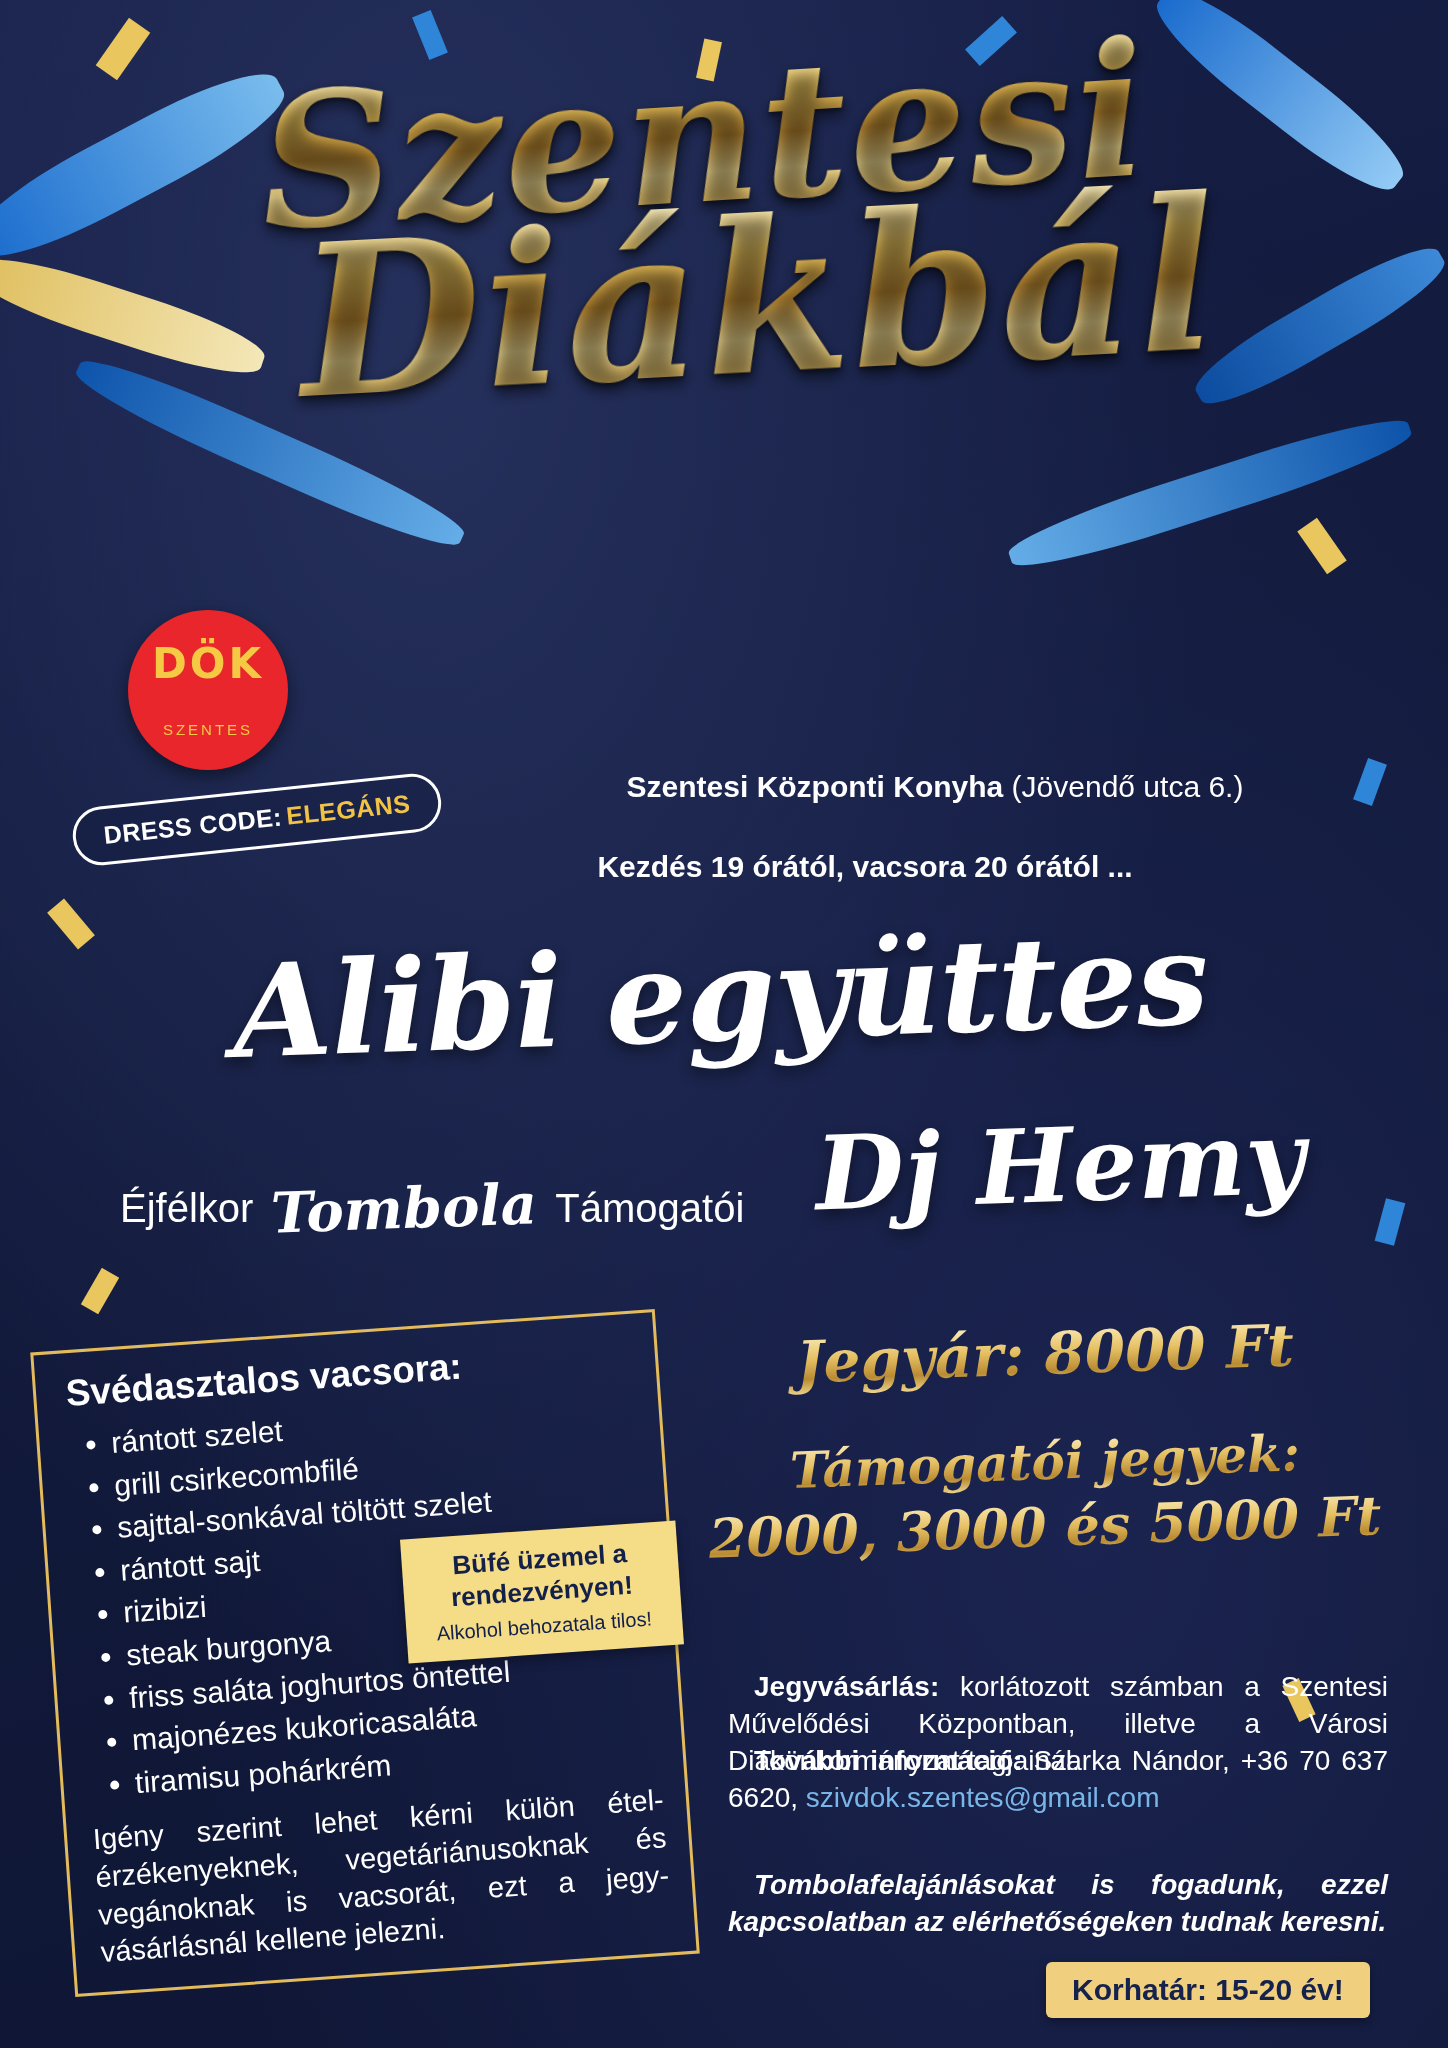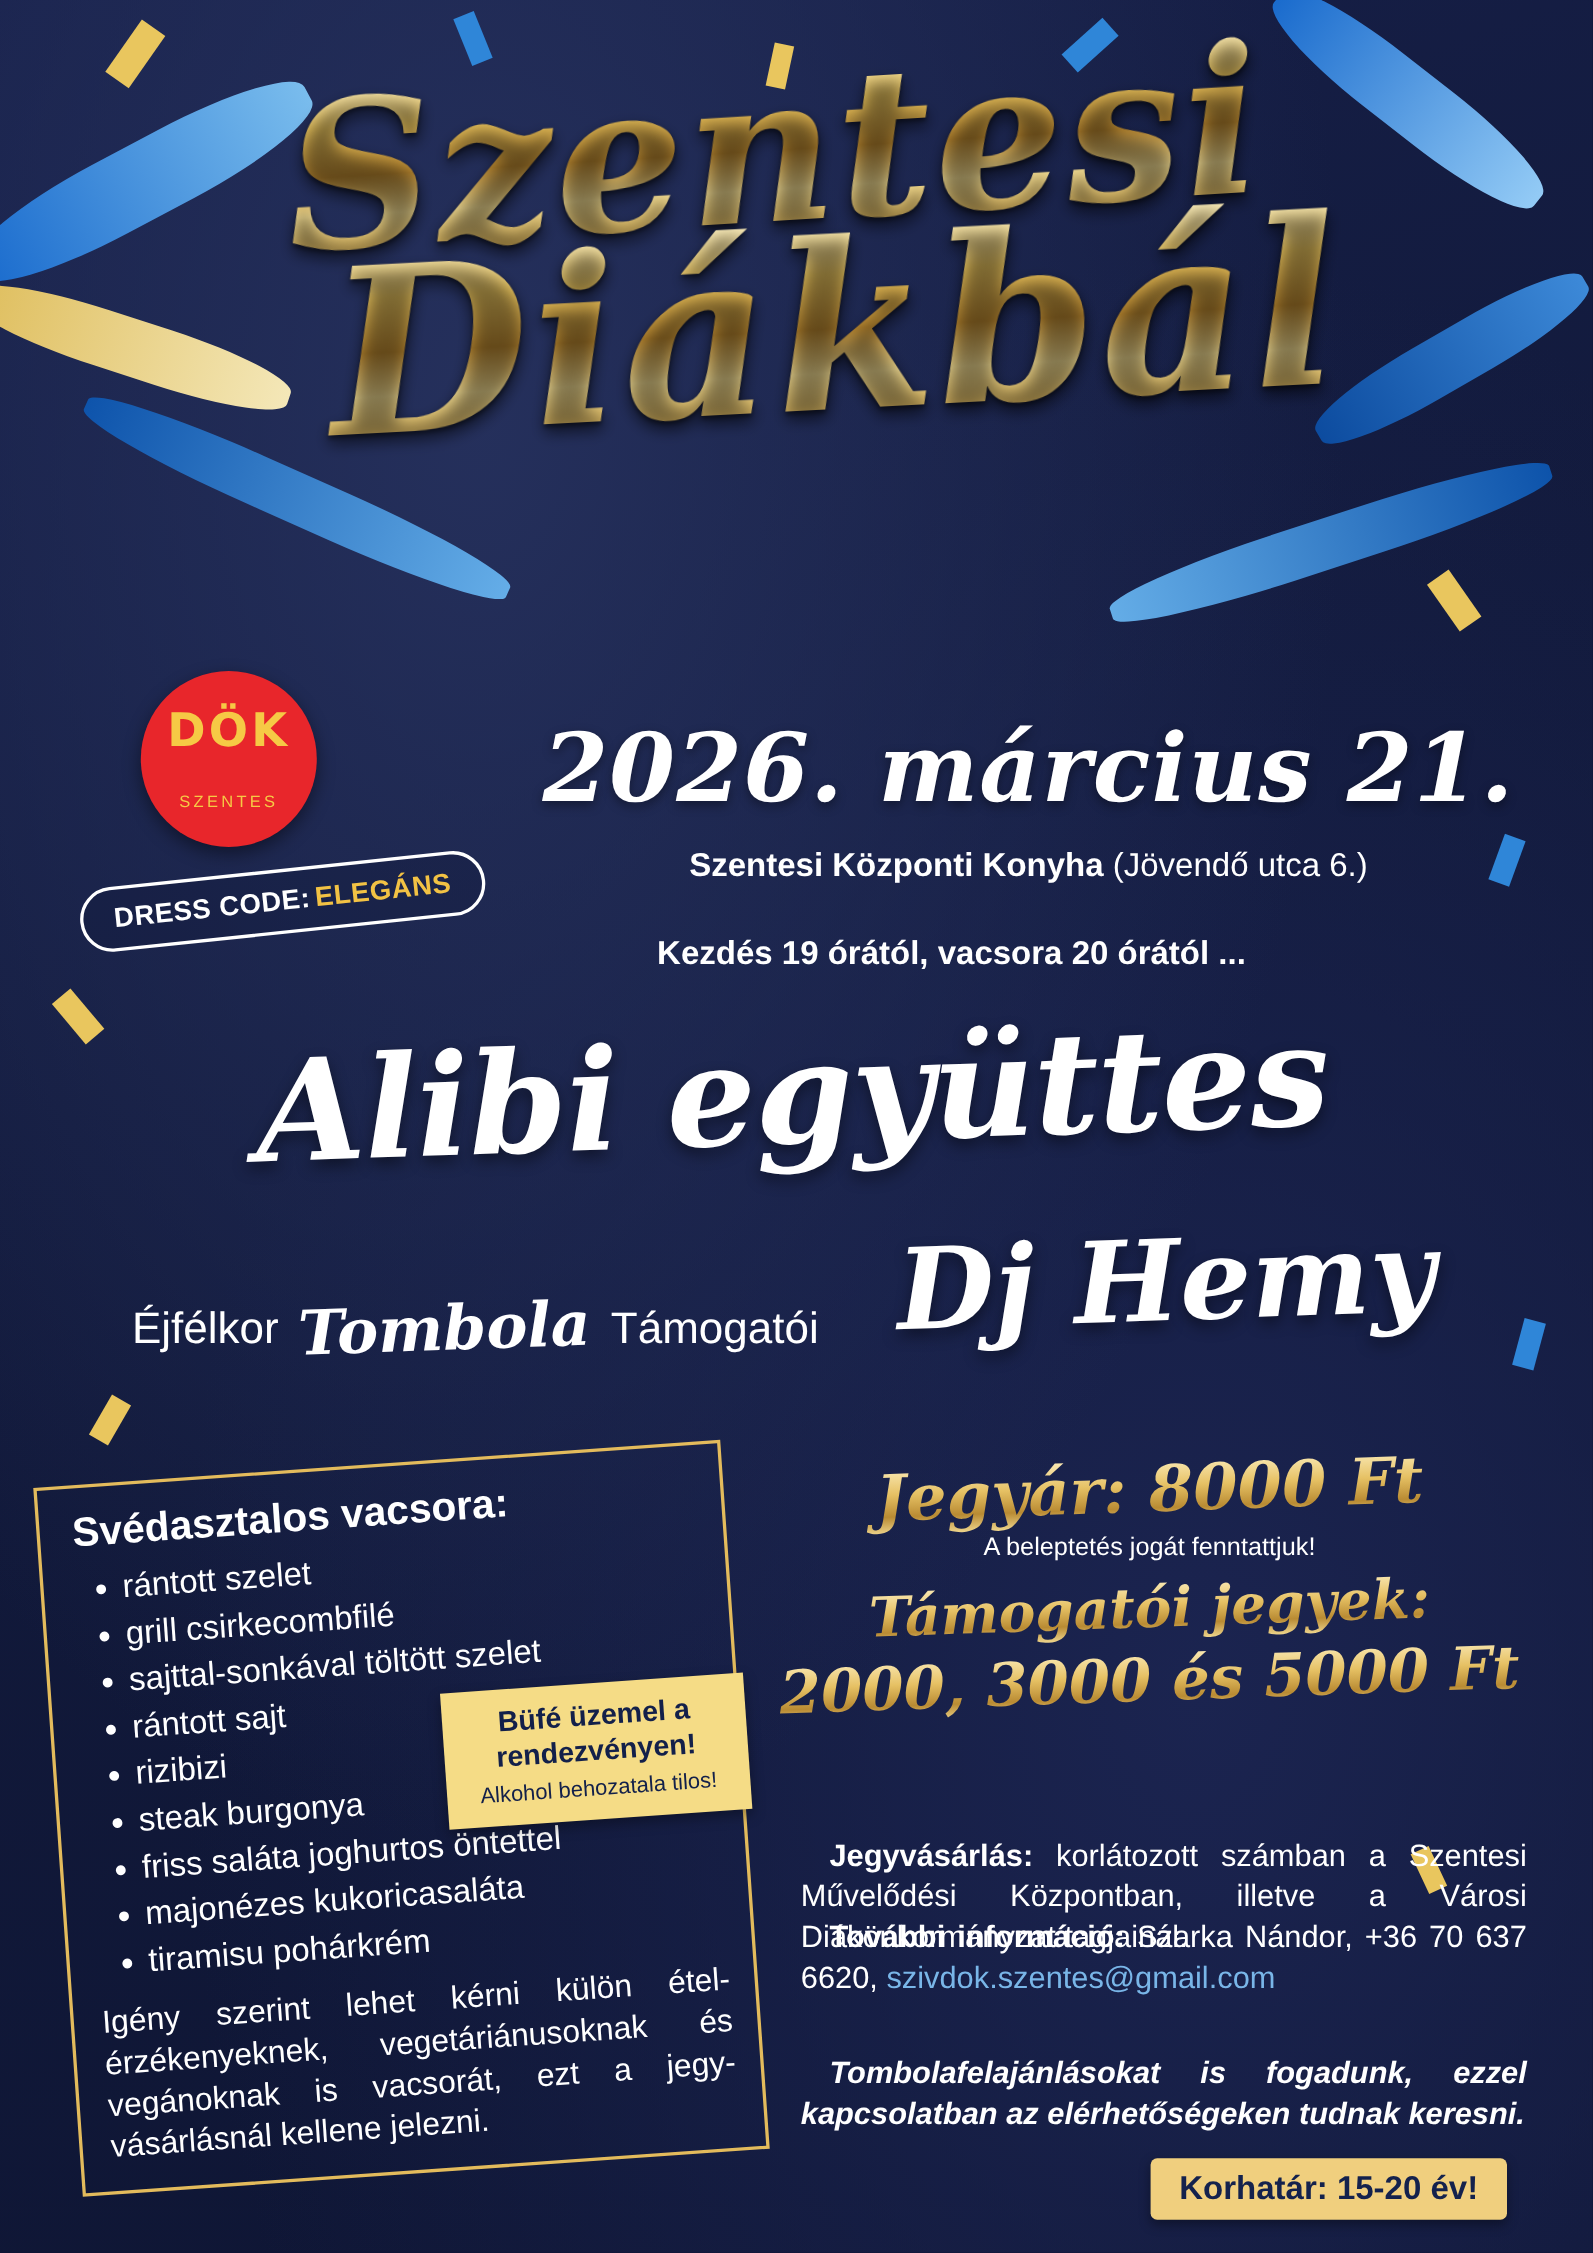--- a/index.html
+++ b/index.html
@@ -419,23 +419,20 @@
   <div class="dok-badge">
     <div class="dok-main">DÖK</div>
     <div class="dok-sub">SZENTES</div>
   </div>
 
   <div class="dress-pill">
     <span class="dc-label">DRESS CODE:</span>
     <span class="dc-value">ELEGÁNS</span>
   </div>
 
-  <div class="date-line">
-    <span class="date-main">2026. március 21.</span>
-  </div>
   <div class="venue">
     <b>Szentesi Központi Konyha</b>
     <span>(Jövendő utca 6.)</span>
   </div>
   <div class="start-time">Kezdés 19 órától, vacsora 20 órától ...</div>
 
   <div class="band">Alibi együttes</div>
   <div class="dj">Dj Hemy</div>
   <div class="tombola-row">
     <span class="plain">Éjfélkor</span>
@@ -459,21 +456,20 @@
     </ul>
     <div class="menu-note">Igény szerint lehet kérni külön étel-érzékenyeknek, vegetáriánusoknak és vegánoknak is vacsorát, ezt a jegy-vásárlásnál kellene jelezni.</div>
   </div>
 
   <div class="buffet">
     <div class="b1">Büfé üzemel a rendezvényen!</div>
     <div class="b2">Alkohol behozatala tilos!</div>
   </div>
 
   <div class="price-main">Jegyár: 8000 Ft</div>
-  <div class="price-note">A beleptetés jogát fenntattjuk!</div>
   <div class="support-title">Támogatói jegyek:</div>
   <div class="support-values">2000, 3000 és 5000 Ft</div>
 
   <div class="info-p p-buy">
     <b>Jegyvásárlás:</b><span> korlátozott számban a Szentesi Művelődési Központban, illetve a Városi Diákönkormányzat tagjainál.</span>
   </div>
   <div class="info-p p-contact">
     <b>További információ:</b><span> Szarka Nándor, +36 70 637 6620, </span><span class="mail">szivdok.szentes@gmail.com</span>
   </div>
   <div class="info-p p-raffle">Tombolafelajánlásokat is fogadunk, ezzel kapcsolatban az elérhetőségeken tudnak keresni.</div>

